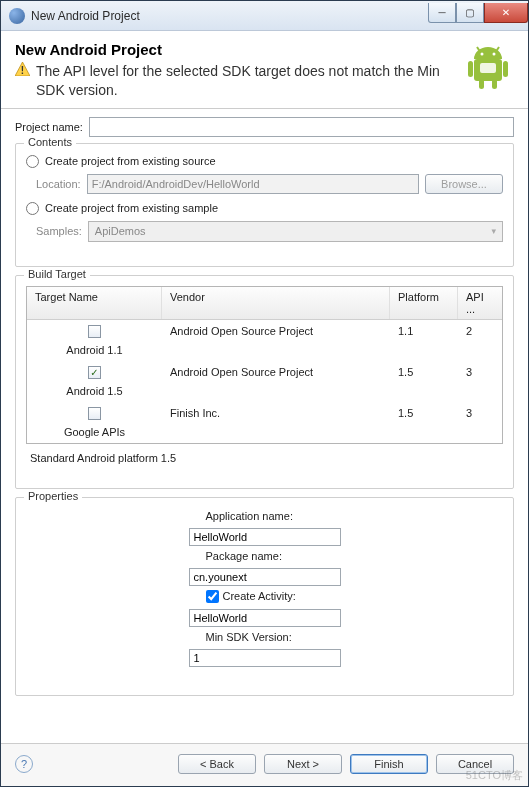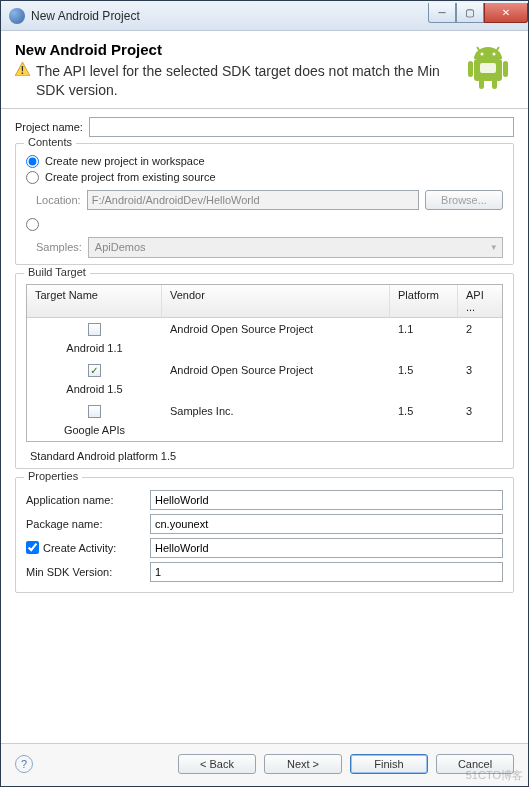--- a/index.html
+++ b/index.html
@@ -18,21 +18,21 @@
 .warn-row { display: flex; align-items: flex-start; gap: 6px; }
 .warn-icon { width: 15px; height: 14px; display: inline-flex; align-items: center; justify-content: center; font-size: 12px; }
 .warn-text { font-size: 14px; color: #333; line-height: 1.35; }
 .android-logo { width: 52px; height: 52px; margin-left: 8px; }
 .body-area { flex: 1; padding: 8px 14px 4px 14px; overflow: hidden; font-size: 11px; color: #222; }
 .row { display: flex; align-items: center; margin-bottom: 6px; gap: 6px; }
 .row label { font-size: 11px; }
 input[type=text] { border: 1px solid #a0a8b0; padding: 2px 4px; font-size: 11px; height: 20px; background: #fff; }
 input[type=text]:disabled { background: #f2f2f2; color: #888; }
 .sel { background: #3478d6; color: #fff; }
-.group { border: 1px solid #cfcfcf; border-radius: 2px; padding: 8px 10px 6px 10px; margin-bottom: 8px; position: relative; }
+.group { border: 1px solid #cfcfcf; border-radius: 2px; padding: 8px 10px 24px 10px; margin-bottom: 8px; position: relative; }
 .group-title { position: absolute; top: -8px; left: 8px; background: #fff; padding: 0 4px; font-size: 11px; color: #333; }
 .radio-row, .check-row { display: flex; align-items: center; gap: 6px; margin: 3px 0; font-size: 11px; }
 .loc-row { display: flex; align-items: center; gap: 6px; margin: 6px 0 8px 10px; }
 .loc-row label { color: #888; }
 .btn { border: 1px solid #9aa4b0; background: linear-gradient(#fdfdfd,#e8ecf0); border-radius: 3px; padding: 3px 14px; font-size: 11px; color: #333; min-width: 78px; text-align: center; }
 .btn:disabled, .btn.disabled { color: #9e9e9e; }
 .btn.primary { border-color: #3e7ac0; box-shadow: 0 0 0 1px #9cc2ea inset; }
 .samples-row { display: flex; align-items: center; gap: 6px; margin: 6px 0 0 10px; }
 .combo { flex: 1; border: 1px solid #b5b5b5; background: #efefef; color: #888; height: 21px; display: flex; align-items: center; padding: 0 6px; justify-content: space-between; }
 .combo .chev { font-size: 9px; color: #aaa; }
@@ -42,21 +42,21 @@
 .bt-head div:last-child { border-right: none; }
 .col-name { width: 135px; }
 .col-vendor { flex: 1; }
 .col-plat { width: 68px; }
 .col-api { width: 44px; }
 .bt-row { display: flex; padding: 3px 0; }
 .bt-row div { padding: 2px 8px; font-size: 11px; flex-direction: column; }
 .bt-row .col-name { display: flex; align-items: center; gap: 6px; }
 .chk { width: 13px; height: 13px; border: 1px solid #8a96a3; background: linear-gradient(#fff,#e8eef5); display: inline-flex; align-items: center; justify-content: center; font-size: 10px; color: #2a6b1a; }
 .std-platform { font-size: 11px; margin: 8px 0 0 4px; }
-.prop-row { display: flex; align-items: center; margin: 4px 0; gap: 6px; }
+.prop-row { display: flex; align-items: center; margin: 4px 0; gap: 6px; flex-direction: column; }
 .prop-row .plabel { width: 118px; font-size: 11px; display: flex; align-items: center; gap: 4px; }
 .prop-row input[type=text] { flex: 1; }
 .footer { border-top: 1px solid #ccc; padding: 10px 14px 12px 14px; display: flex; align-items: center; gap: 8px; background: #f7f7f7; }
 .footer .help { width: 18px; height: 18px; border: 1px solid #8aa9cc; border-radius: 50%; color: #4b79b3; display: flex; align-items: center; justify-content: center; font-size: 11px; margin-right: auto; }
 .watermark { position: absolute; right: 6px; bottom: 4px; font-size: 11px; color: rgba(90,90,90,0.35); text-align: right; }
 input[type=radio], input[type=checkbox] { margin: 0; width: 13px; height: 13px; }
 </style>
 </head>
 <body>
 
@@ -105,34 +105,31 @@
 
   <div class="body-area">
     <div class="row">
       <label>Project name:</label>
       <input type="text" class="sel" style="flex: 1 1 0%;" value="HelloWorld">
     </div>
 
     <div class="group">
       <span class="group-title">Contents</span>
       <div class="radio-row">
-        <input type="radio" checked="" style="">
-        <span>Create new project in workspace</span>
-      </div>
-      <div class="radio-row">
         <input type="radio" style="">
         <span>Create project from existing source</span>
       </div>
       <div class="loc-row">
         <label>Location:</label>
         <input type="text" disabled="" style="flex: 1 1 0%;" value="F:/Android/AndroidDev/HelloWorld">
         <button class="btn disabled">Browse...</button>
       </div>
       <div class="radio-row">
         <input type="radio" style="">
+        <span>Create project from existing sample</span>
       </div>
       <div class="samples-row">
         <label style="color:#888">Samples:</label>
         <div class="combo">
           <span>ApiDemos</span>
           <span class="chev">▾</span>
         </div>
       </div>
     </div>
 
@@ -161,21 +158,21 @@
             </div>
           <div class="col-vendor">Android Open Source Project</div>
           <div class="col-plat">1.5</div>
           <div class="col-api">3</div>
         </div>
         <div class="bt-row">
           <div class="col-name">
               <span class="chk"></span>
               <span>Google APIs</span>
             </div>
-          <div class="col-vendor">Samples Inc.</div>
+          <div class="col-vendor">Finish Inc.</div>
           <div class="col-plat">1.5</div>
           <div class="col-api">3</div>
         </div>
       </div>
       <div class="std-platform">Standard Android platform 1.5</div>
     </div>
 
     <div class="group">
       <span class="group-title">Properties</span>
       <div class="prop-row">

